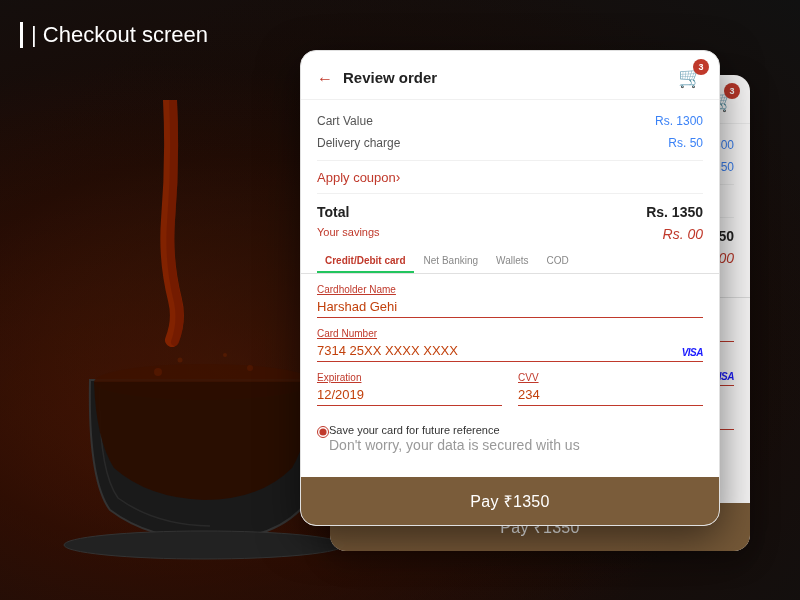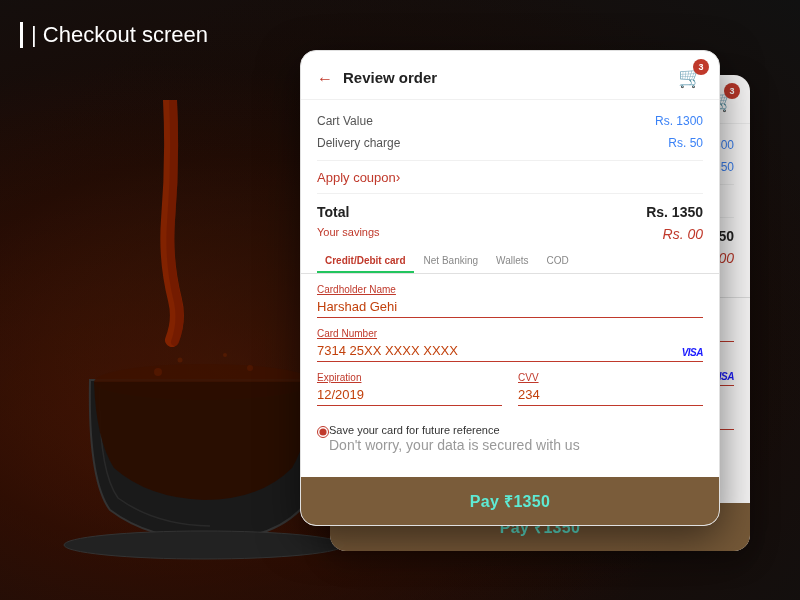--- a/index.html
+++ b/index.html
@@ -312,23 +312,23 @@
     .save-card-subtext {
       font-size: 14px;
       color: #999;
       margin-top: 1px;
     }
 
     .pay-button {
       width: 100%;
       padding: 13px;
       background: #7a5c3a;
-      color: #5eead4;
+      color: #ffffff;
       font-size: 16px;
-      font-weight: 700;
+      font-weight: 400;
       border: none;
       border-radius: 0 0 14px 14px;
       cursor: pointer;
       letter-spacing: 0.3px;
       margin-top: 6px;
     }
 
     
     .card-back .card-header {
       padding: 14px 16px 10px;

